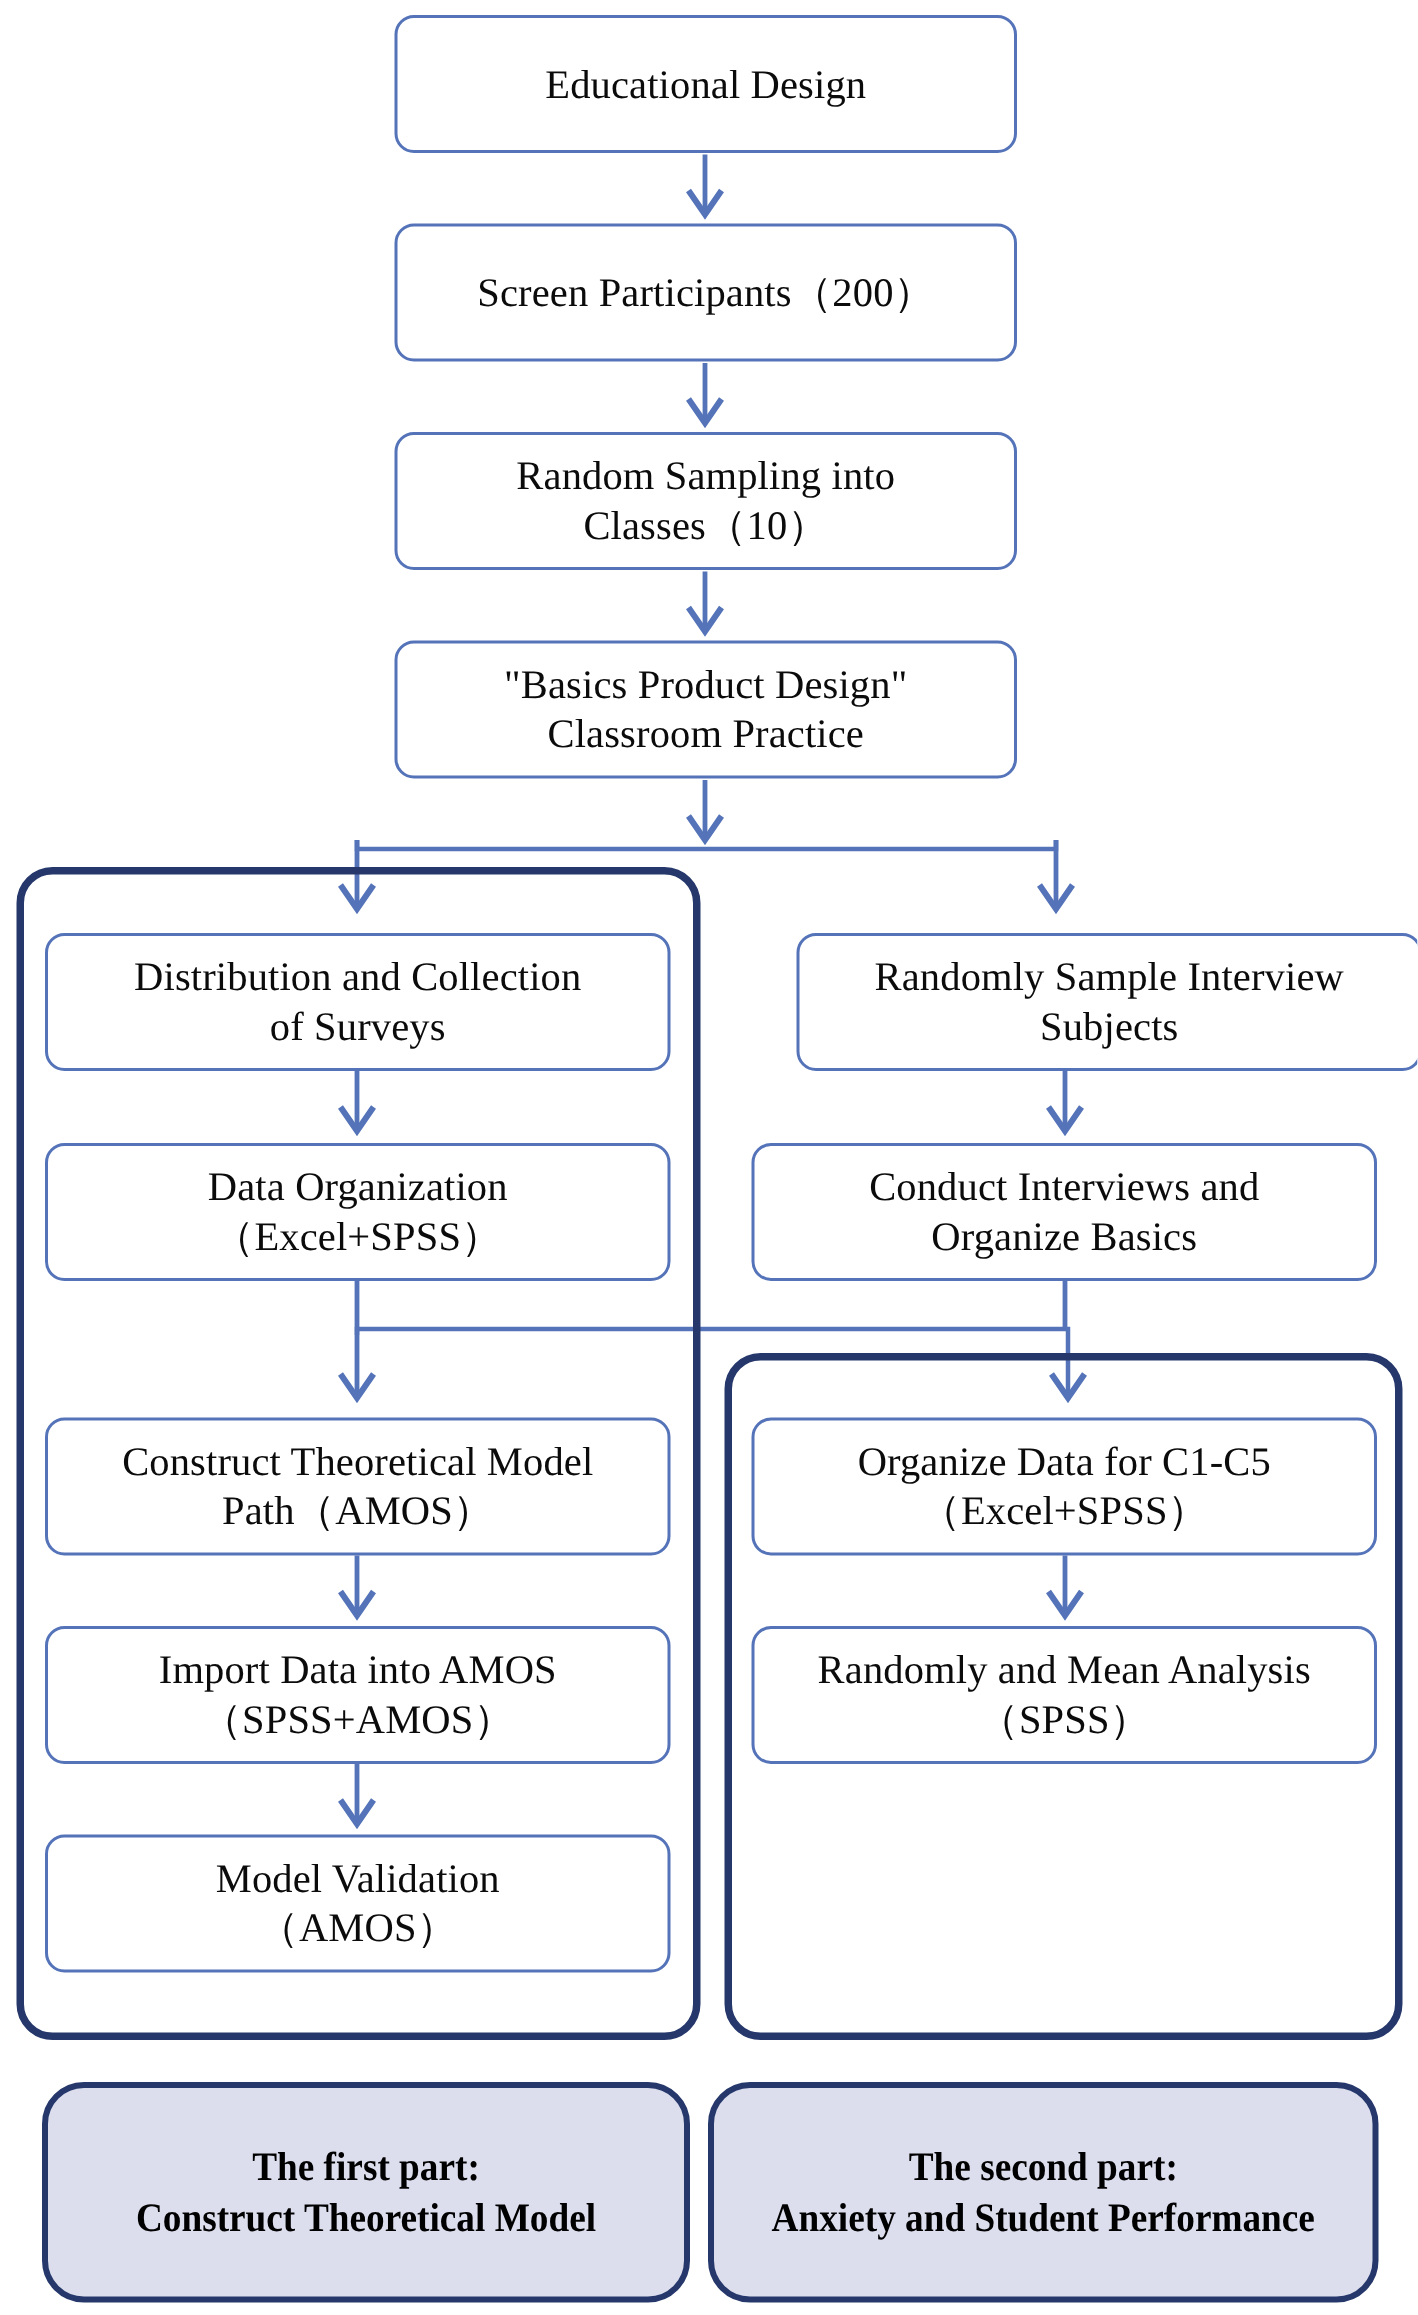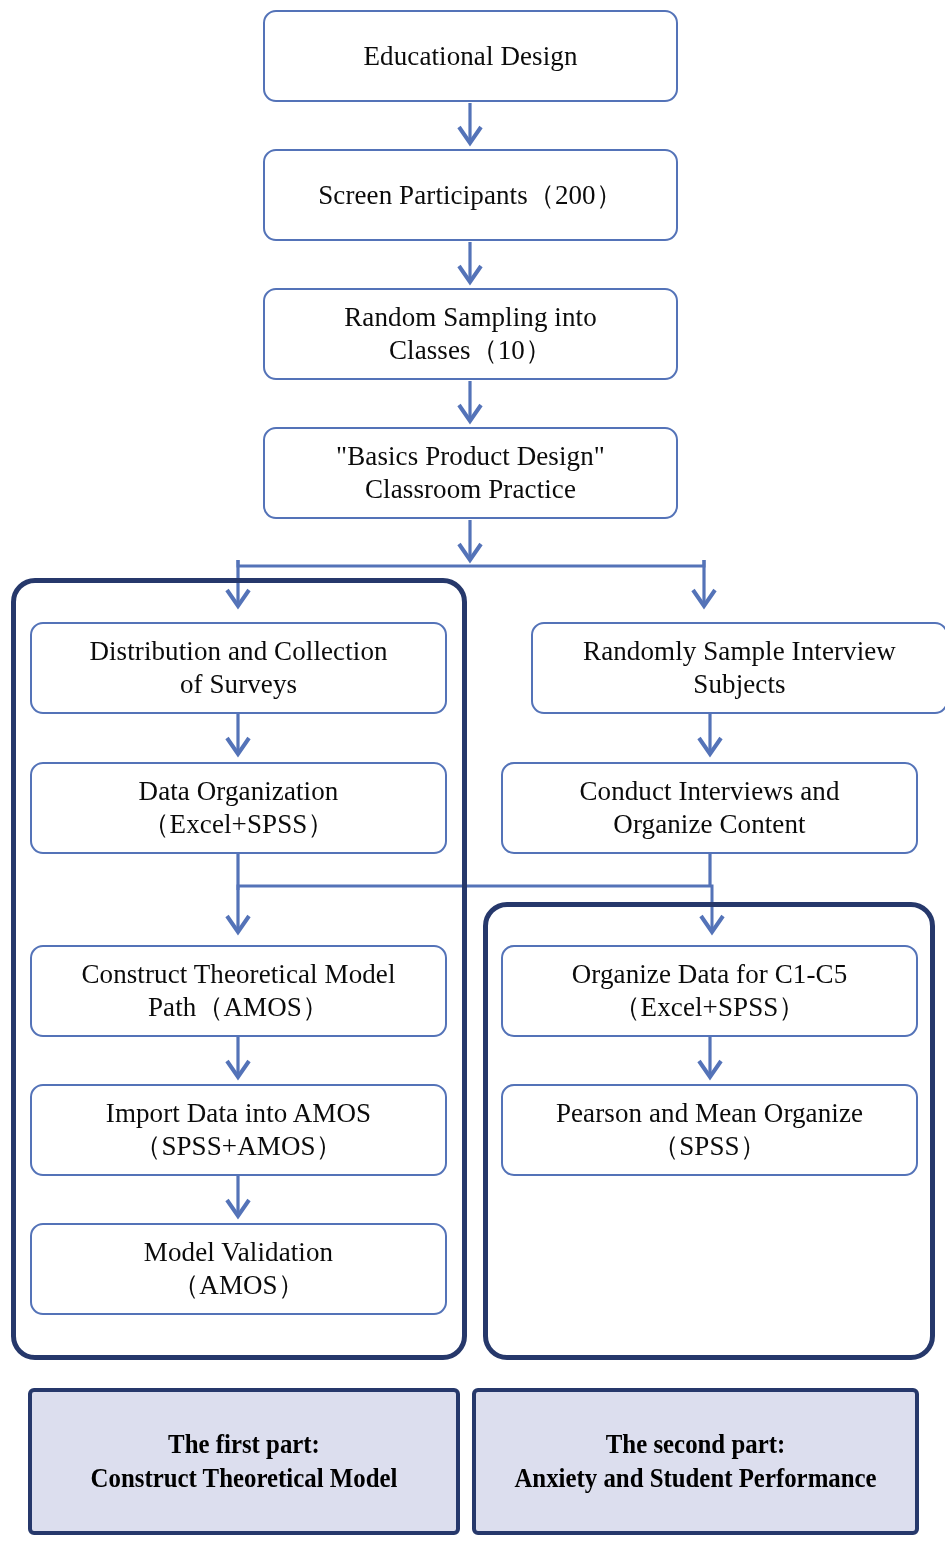--- a/index.html
+++ b/index.html
@@ -33,21 +33,21 @@
     border:5px solid #26386b;
     border-radius:24px;
     background:transparent;
   }
 
   
   .plate{
     position:absolute;
     box-sizing:border-box;
     border:4px solid #26386b;
-    border-radius:6px;
+    border-radius:28px;
     background:#dcdeee;
     display:flex;
     align-items:center;
     justify-content:center;
     text-align:center;
     font-weight:700;
     font-size:27px;
     line-height:1.25;
     color:#000;
     font-stretch:condensed;
@@ -188,34 +188,34 @@
   <div class="node" style="left:531px; top:622px; width:417px; height:92px;">
     <span class="txt">
       <span>Randomly Sample Interview</span><br>
       <span>Subjects</span>
     </span>
   </div>
 
   <div class="node" style="left:501px; top:762px; width:417px; height:92px;">
     <span class="txt">
       <span>Conduct Interviews and</span><br>
-      <span>Organize Content</span>
+      <span>Organize Basics</span>
     </span>
   </div>
 
   <div class="node" style="left:501px; top:945px; width:417px; height:92px;">
     <span class="txt">
       <span>Organize Data for C1-C5</span><br>
       <span>（Excel+SPSS）</span>
     </span>
   </div>
 
   <div class="node" style="left:501px; top:1084px; width:417px; height:92px;">
     <span class="txt">
-      <span>Pearson and Mean Organize</span><br>
+      <span>Randomly and Mean Analysis</span><br>
       <span>（SPSS）</span>
     </span>
   </div>
 
   <div class="plate" style="left:28px; top:1388px; width:432px; height:147px;">
     <span class="txt">
       <span>The first part:</span><br>
       <span>Construct Theoretical Model</span>
     </span>
   </div>

